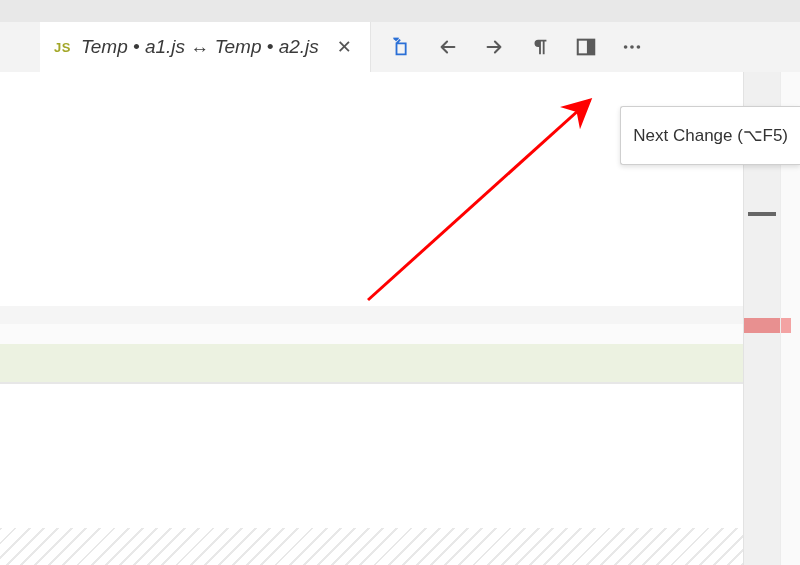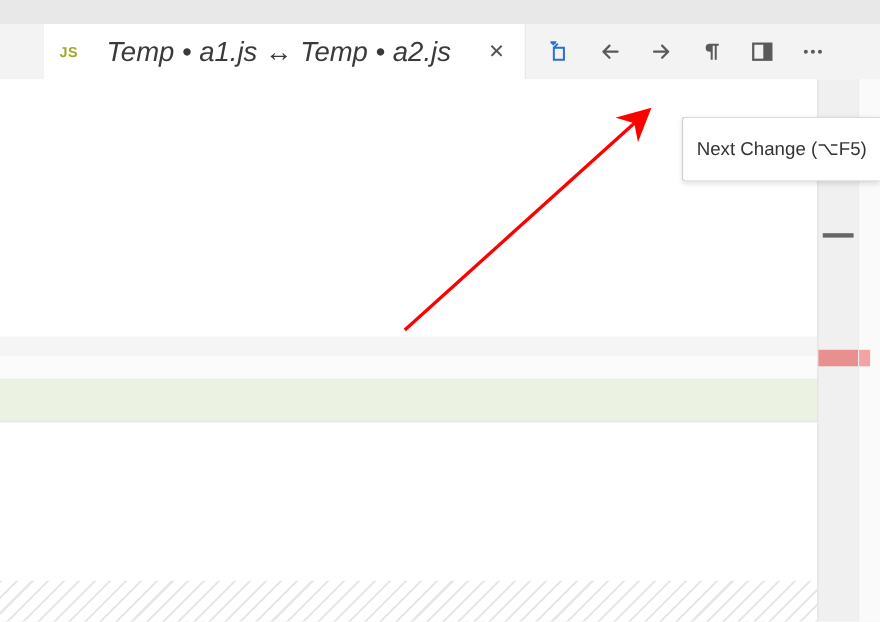--- a/index.html
+++ b/index.html
@@ -22,33 +22,33 @@
       align-items: stretch;
     }
     .tab-spacer-left {
       width: 40px;
     }
     .tab {
       background: #ffffff;
       display: flex;
       align-items: center;
       padding: 0 14px;
-      gap: 26px;
+      gap: 10px;
       border-right: 1px solid #e4e4e4;
     }
     .js-badge {
       color: #a3a728;
       font-weight: 700;
       font-size: 13px;
       letter-spacing: 0.5px;
     }
     .tab-title {
       color: #3a3a3a;
       font-style: italic;
-      font-size: 25px;
+      font-size: 19px;
       white-space: nowrap;
     }
     .tab-close {
       color: #555;
       font-size: 18px;
       cursor: pointer;
       padding: 2px 4px;
       line-height: 1;
       font-style: normal;
       font-weight: 400;

